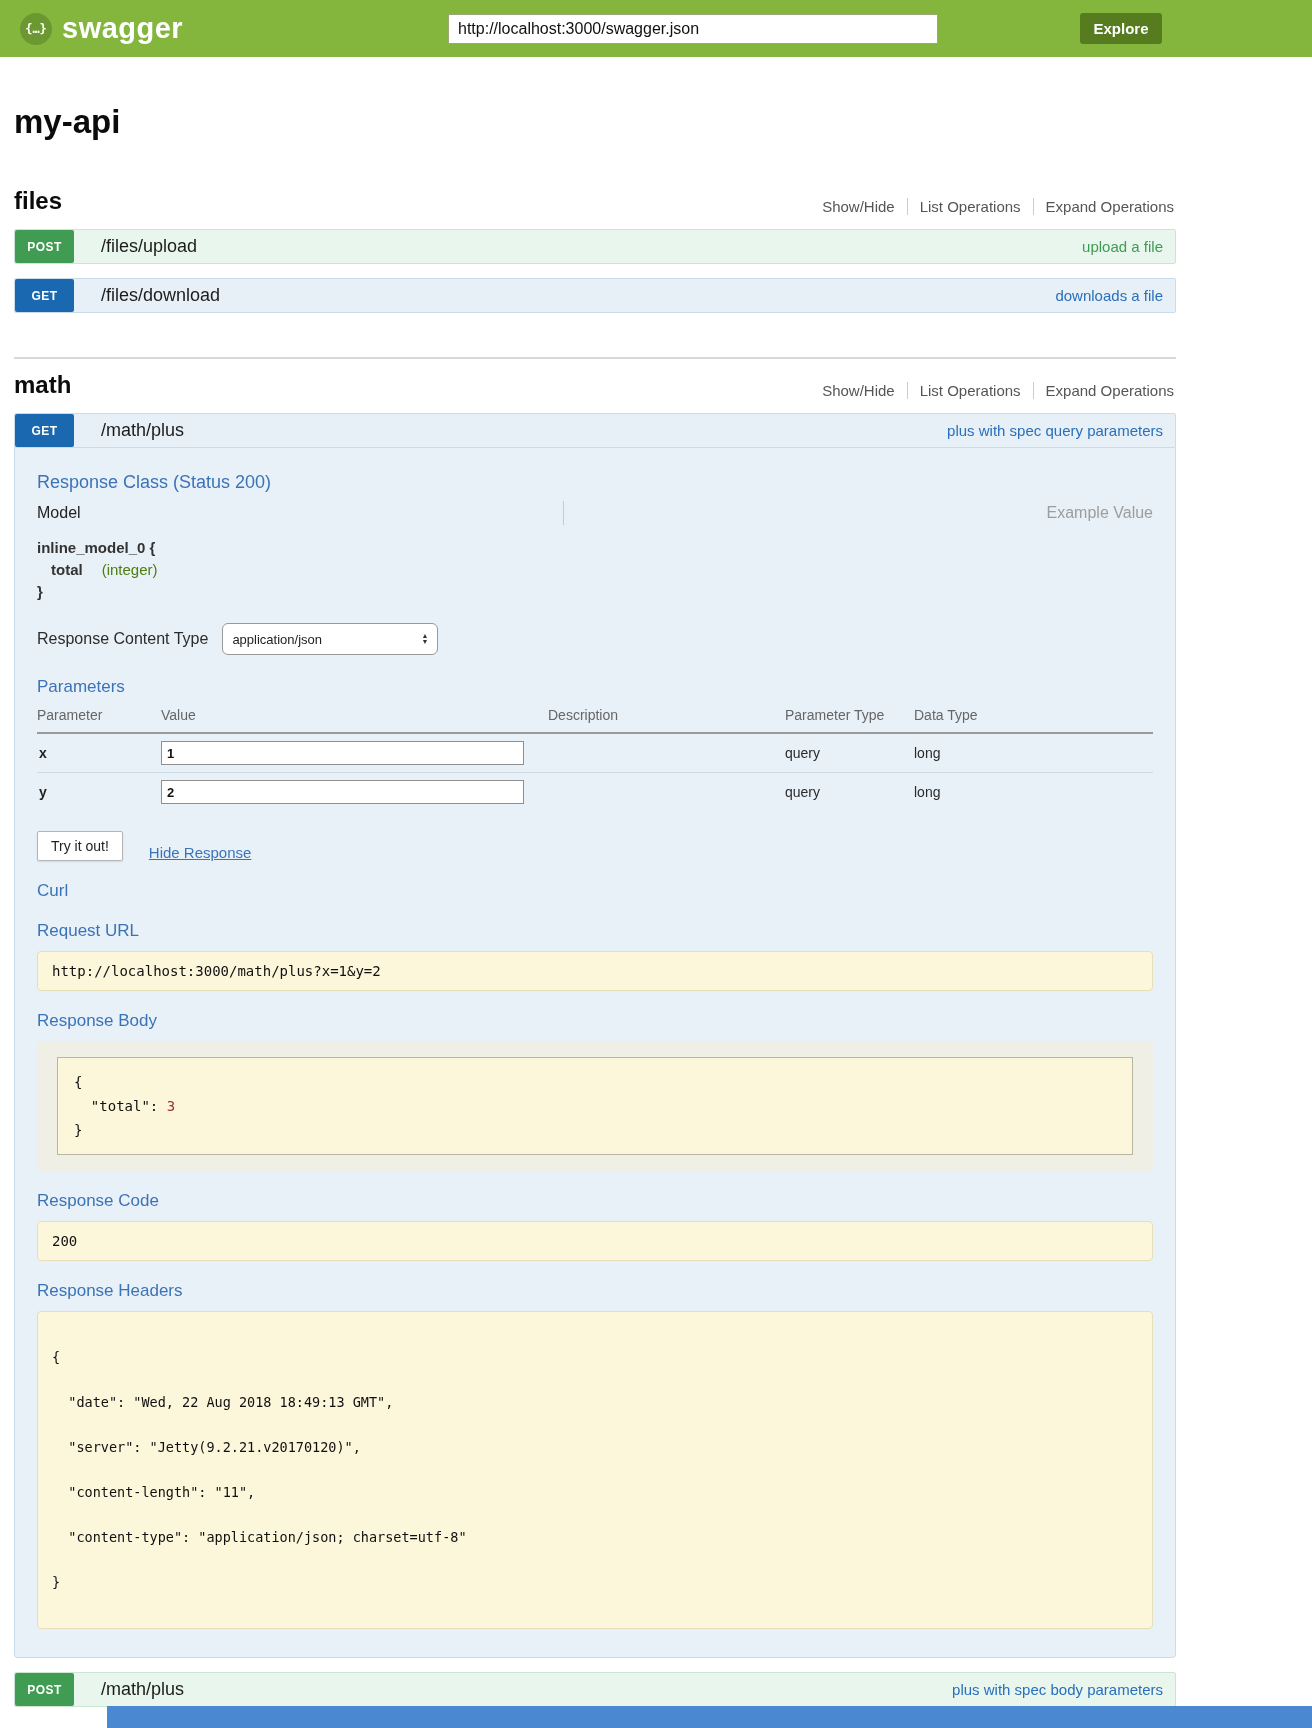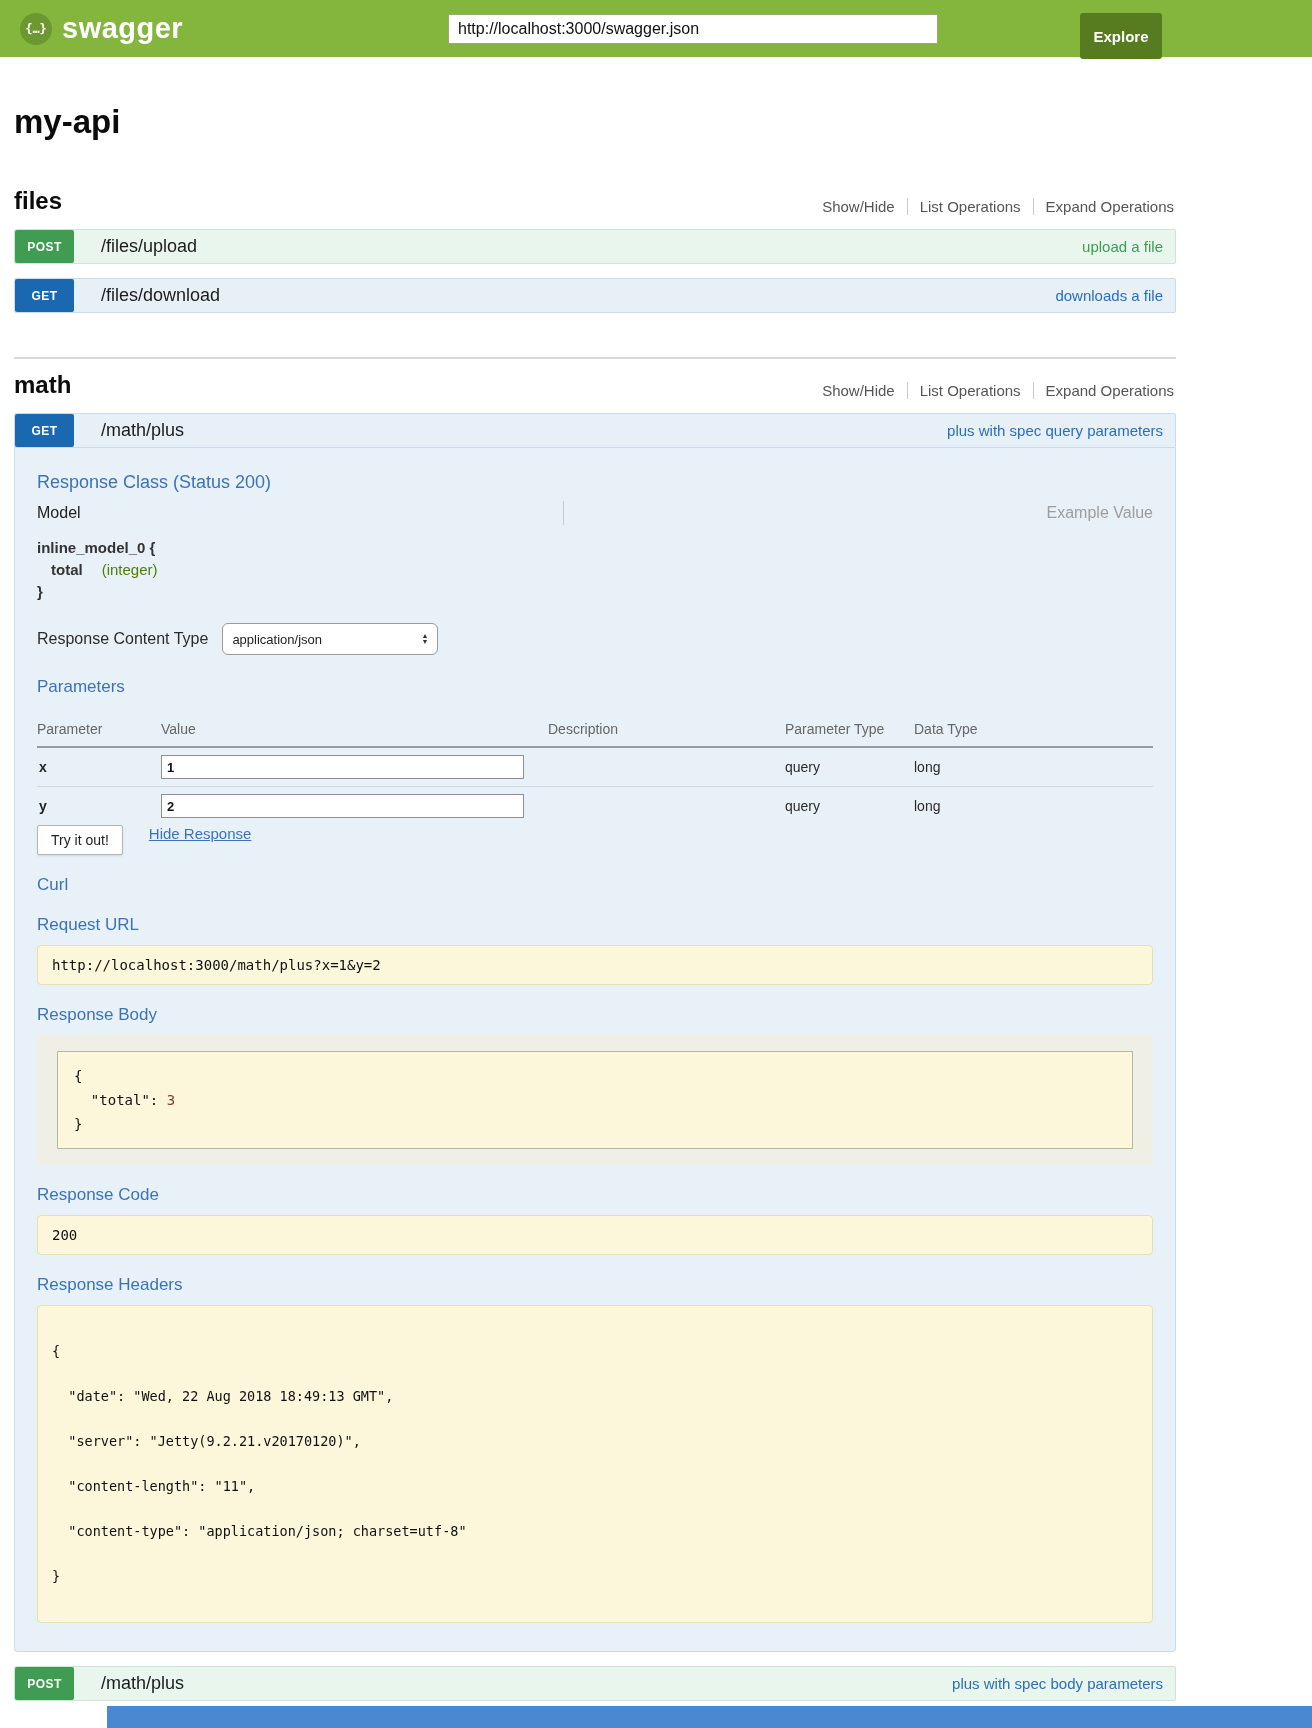--- a/index.html
+++ b/index.html
@@ -16,21 +16,21 @@
     color: #fff; display: flex; align-items: center; justify-content: center;
     font-family: "DejaVu Sans Mono", monospace; font-size: 12px; font-weight: bold;
   }
   .brand { color: #fff; font-size: 29px; font-weight: bold; letter-spacing: .5px; }
   .url-input {
     position: absolute; left: 448px; top: 14px; width: 490px; height: 30px;
     border: 1px solid #9aa87a; background: #fff; padding: 4px 9px;
     font-family: "Liberation Sans", sans-serif; font-size: 16px; color: #111;
   }
   .explore-btn {
-    position: absolute; left: 1080px; top: 13px; width: 82px; height: 46px;
+    position: absolute; left: 1080px; top: 13px; width: 82px; height: 31px;
     background: #577c20; color: #fff; font-weight: bold; font-size: 15px;
     border: none; border-radius: 3px; cursor: pointer; font-family: "Liberation Sans", sans-serif;
   }
   
   .wrap { margin-left: 14px; width: 1162px; }
   h1.api-title { font-size: 33px; color: #0b0b0b; margin: 46px 0 46px 14px; font-weight: bold; }
   .section-head { display: flex; align-items: flex-end; margin-bottom: 14px; }
   .section-head h2 { font-size: 24px; font-weight: bold; color: #0b0b0b; }
   .section-links { margin-left: auto; display: flex; align-items: center; font-size: 15px; color: #555; }
   .section-links a { color: #555; text-decoration: none; padding: 0 12px; cursor: pointer; }
@@ -83,21 +83,21 @@
   .param-head { color: #666; font-size: 14px; padding: 8px 0 9px 0; border-bottom: 2px solid #9a9a9a; }
   .param-row { padding: 7px 0; }
   .param-row.rule { border-bottom: 1px solid #cfd9e2; }
   .pname { font-weight: bold; font-size: 14px; color: #222; padding-left: 2px; }
   .pval input {
     width: 363px; height: 24px; border: 1px solid #8f8f8f; padding: 2px 5px;
     font-family: "Liberation Sans", sans-serif; font-size: 13px; font-weight: bold; color: #111;
   }
   .ptype, .pdtype { font-size: 14px; color: #2b2b2b; }
   
-  .try-row { display: flex; align-items: flex-start; margin-top: 0; }
+  .try-row { display: flex; align-items: flex-end; margin-top: 20px; }
   .try-btn {
     font-family: "Liberation Sans", sans-serif; font-size: 14px; color: #222;
     background: #fff; border: 1px solid #b5b5b5; border-radius: 2px;
     padding: 6px 13px; cursor: pointer; box-shadow: 0 1px 2px rgba(0,0,0,.10);
   }
   .hide-response { margin-left: 26px; color: #3b73b9; font-size: 15px; text-decoration: underline; cursor: pointer; }
   
   .codeblock {
     background: #fcf6db; border: 1px solid #e6deb6; border-radius: 4px;
     padding: 11px 14px; font-family: "DejaVu Sans Mono", monospace;
@@ -190,21 +190,21 @@
       <span class="rct-label">Response Content Type</span>
       <div class="fake-select">
         <span>application/json</span>
         <span class="select-arrows">
           <span>▲</span>
             <span>▼</span>
         </span>
       </div>
     </div>
 
-    <h3 class="panel-h" style="margin-top:22px; margin-bottom:16px;">Parameters</h3>
+    <h3 class="panel-h" style="margin-top:22px; margin-bottom:2px;">Parameters</h3>
 
     <div class="param-grid param-head">
       <span>Parameter</span>
       <span>Value</span>
       <span>Description</span>
       <span>Parameter Type</span>
       <span>Data Type</span>
     </div>
 
     <div class="param-grid param-row rule">

